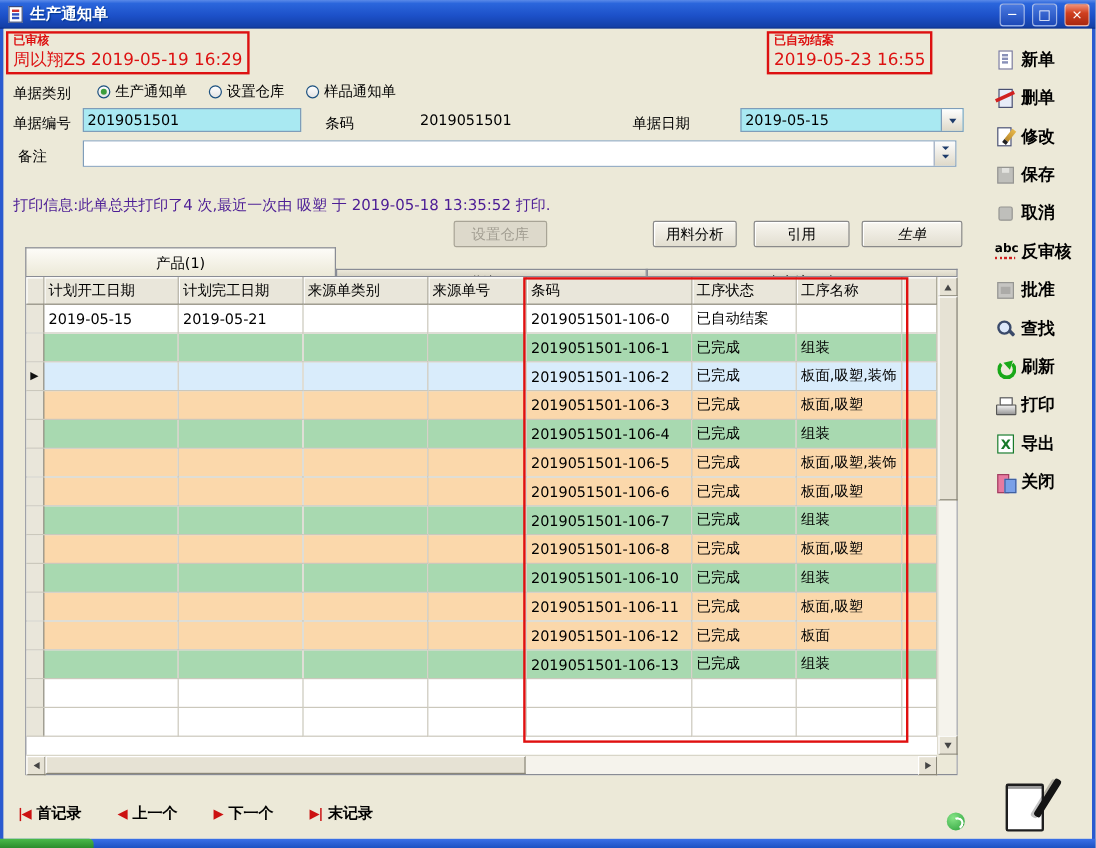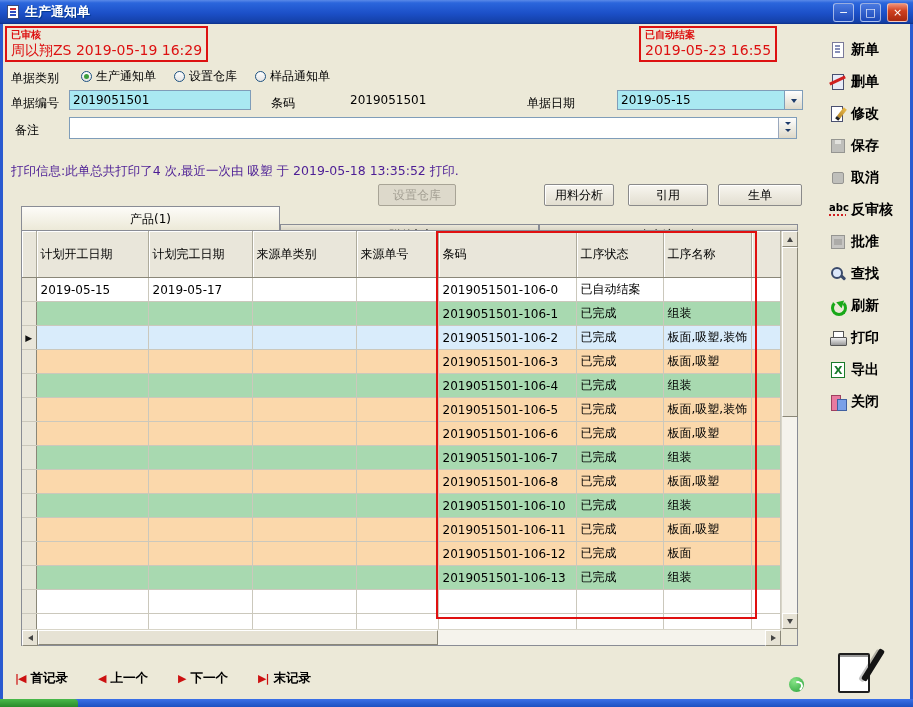--- a/index.html
+++ b/index.html
@@ -47,30 +47,30 @@
   .remark-btn{position:absolute;right:0px;top:0px;bottom:0px;width:17px;background:linear-gradient(#fdfdfd,#ded9c9);border-left:1px solid #9aa8bd;display:flex;flex-direction:column;align-items:center;justify-content:center;gap:1px;}
   .chev{width:0;height:0;border:3px solid transparent;border-top:3.5px solid #1c3a6a;}
   .print-info{position:absolute;left:8px;top:139px;color:#4c1d95;font-size:12.5px;}
   
   .btn{position:absolute;height:22px;background:linear-gradient(#f8f6f0,#e2ded0);border:1px solid #8a8a8a;border-radius:2px;
        font-size:12px;text-align:center;line-height:20px;box-shadow:inset 1px 1px 0 #fff;box-sizing:border-box;cursor:default;}
   .btn.disabled{color:#a39f93;background:#ddd9cb;box-shadow:none;border-color:#a8a496;}
   .btn-setwh{left:375px;top:160px;width:78px;}
   .btn-material{left:541px;top:160px;width:70px;}
   .btn-quote{left:625px;top:160px;width:80px;}
-  .btn-create{left:715px;top:160px;width:84px;}
+  .btn-create{left:715px;top:160px;width:84px;font-style:italic;}
   
   .tabs{position:absolute;left:18px;top:182px;width:777px;height:24px;display:flex;}
   .tab{flex:1;border:1px solid #898c95;border-bottom:none;background:linear-gradient(#ece8da,#d9d5c5);text-align:center;line-height:21px;margin-top:18px;box-sizing:border-box;}
   .tab.active{background:linear-gradient(#fdfcf8,#ece9d8);margin-top:0;line-height:24px;font-weight:normal;}
   
   .panel{position:absolute;left:18px;top:206px;width:777px;height:416px;background:#fff;border:1px solid #898c95;box-sizing:border-box;}
   .grid{border-collapse:collapse;table-layout:fixed;width:759px;}
   .grid th{height:22px;background:#e9e6da;border-right:1px solid #aeab9c;border-bottom:1px solid #8a8778;
-    box-shadow:inset 1px 1px 0 #fff;font-weight:normal;text-align:left;padding:12px 4px;font-size:12px;overflow:hidden;white-space:nowrap;}
+    box-shadow:inset 1px 1px 0 #fff;font-weight:normal;text-align:left;padding:0 4px;font-size:12px;overflow:hidden;white-space:nowrap;}
   .grid td{height:24px;border-right:1px solid #cbc8bc;border-bottom:1px solid #cbc8bc;padding:0 4px;font-size:12px;
     overflow:hidden;white-space:nowrap;background:#fff;box-sizing:border-box;}
   .row-green td{background:#a8d9b0;}
   .row-orange td{background:#fbd8ab;}
   .row-selected td{background:#d9ecfb;}
   .row-white td{background:#ffffff;}
   .grid tr td.marker-td{background:#e9e6da;border-right:1px solid #8a8778;text-align:center;font-size:9px;padding:0;color:#111;}
   .grid th.marker-th{box-shadow:inset 1px 1px 0 #fff;}
   
   .vscroll{position:absolute;top:0;right:0;bottom:16px;width:16px;background:#f5f3ec;border-left:1px solid #d8d5c8;box-sizing:border-box;}
@@ -233,21 +233,21 @@
             <th>工序状态</th>
             <th>工序名称</th>
             <th></th>
           </tr>
         </thead>
         <tbody>
 
             <tr class="grid-row row-white">
               <td class="marker-td"></td>
               <td>2019-05-15</td>
-              <td>2019-05-17</td>
+              <td>2019-05-21</td>
               <td></td>
               <td></td>
               <td>2019051501-106-0</td>
               <td>已自动结案</td>
               <td></td>
               <td class="filler-td"></td>
             </tr>
 
             <tr class="grid-row row-green">
               <td class="marker-td"></td>

